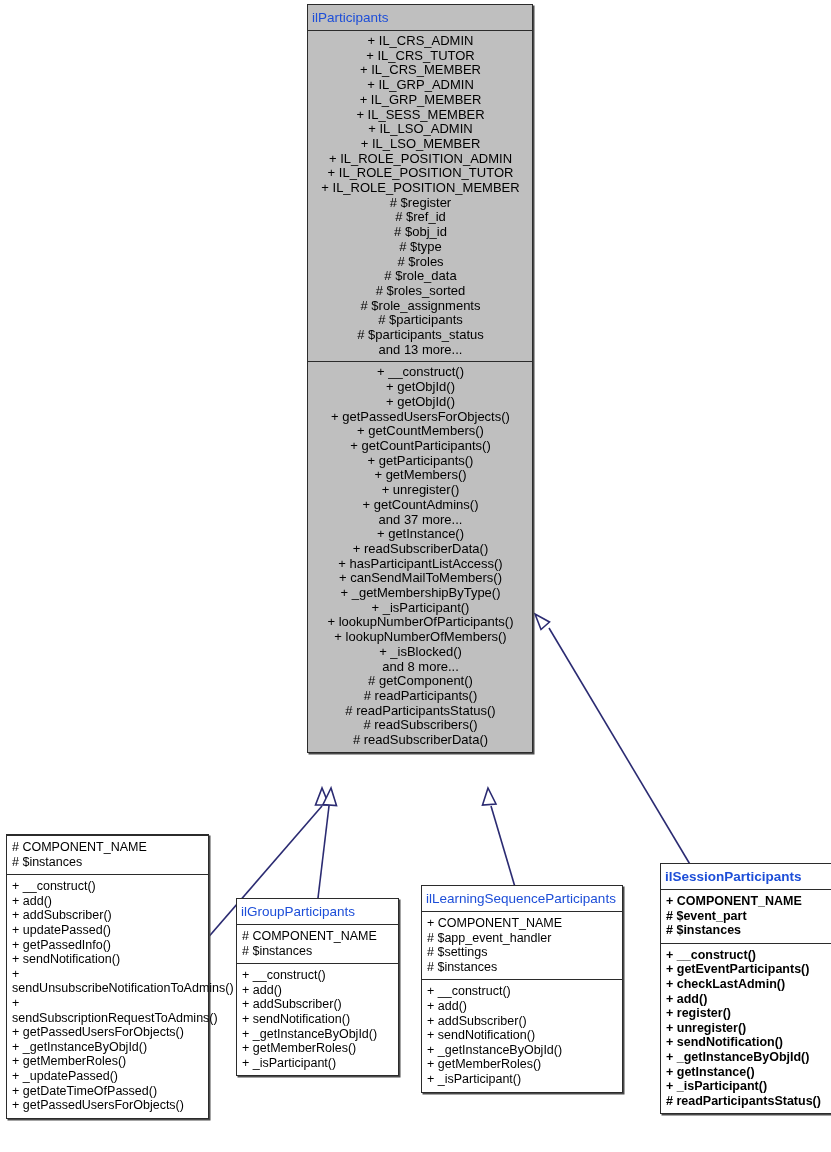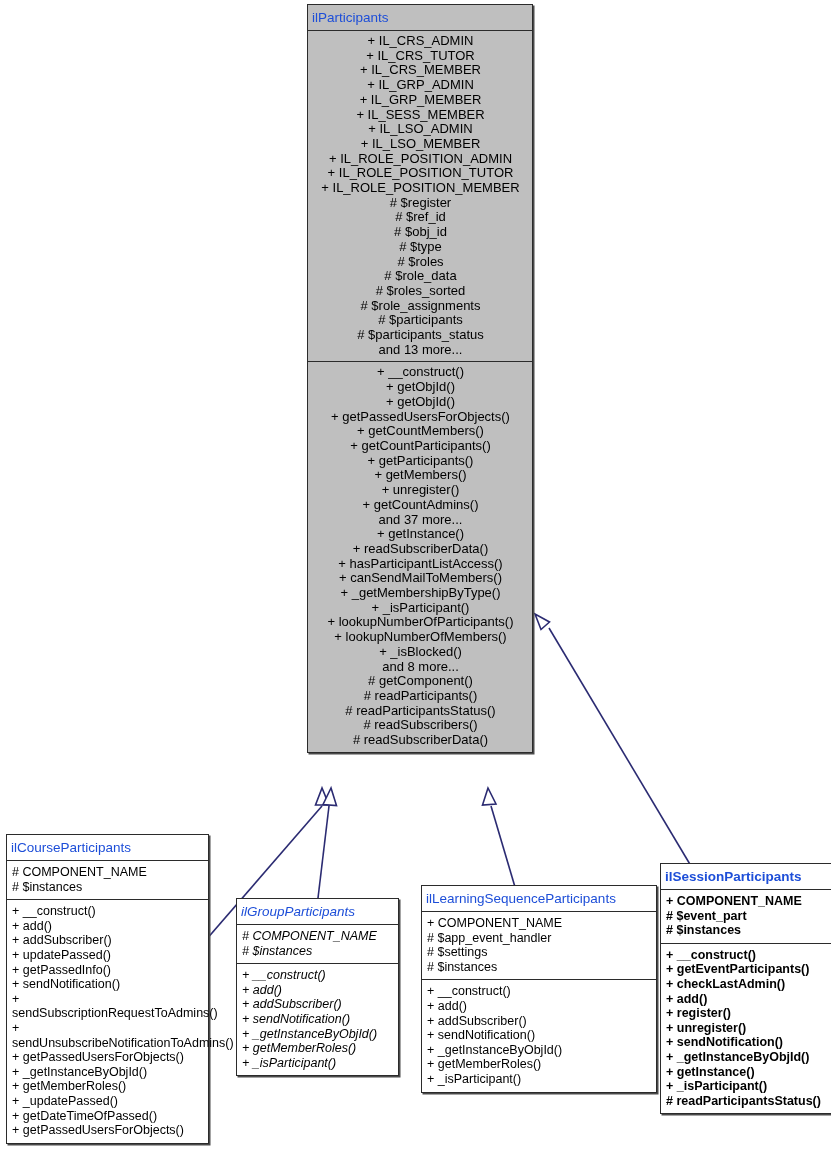--- a/index.html
+++ b/index.html
@@ -142,65 +142,64 @@
       <div class="uml-row">and 8 more...</div>
       <div class="uml-row"># getComponent()</div>
       <div class="uml-row"># readParticipants()</div>
       <div class="uml-row"># readParticipantsStatus()</div>
       <div class="uml-row"># readSubscribers()</div>
       <div class="uml-row"># readSubscriberData()</div>
     </div>
   </div>
 
   <div class="uml-class" style="left:6px; top:834px; width:203px;">
-    <div class="uml-title">ilCourseParticipants</div>
     <div class="uml-sep"></div>
     <div class="uml-compartment">
       <div class="uml-row"># COMPONENT_NAME</div>
       <div class="uml-row"># $instances</div>
     </div>
     <div class="uml-sep"></div>
     <div class="uml-compartment">
       <div class="uml-row">+ __construct()</div>
       <div class="uml-row">+ add()</div>
       <div class="uml-row">+ addSubscriber()</div>
       <div class="uml-row">+ updatePassed()</div>
       <div class="uml-row">+ getPassedInfo()</div>
       <div class="uml-row">+ sendNotification()</div>
+      <div class="uml-row">+ sendUnsubscribeNotificationToAdmins()</div>
       <div class="uml-row">+ sendSubscriptionRequestToAdmins()</div>
-      <div class="uml-row">+ sendUnsubscribeNotificationToAdmins()</div>
       <div class="uml-row">+ getPassedUsersForObjects()</div>
       <div class="uml-row">+ _getInstanceByObjId()</div>
       <div class="uml-row">+ getMemberRoles()</div>
       <div class="uml-row">+ _updatePassed()</div>
       <div class="uml-row">+ getDateTimeOfPassed()</div>
       <div class="uml-row">+ getPassedUsersForObjects()</div>
     </div>
   </div>
 
-  <div class="uml-class" style="left:236px; top:898px; width:163px;font-style:italic;">
+  <div class="uml-class" style="left:236px; top:898px; width:163px;">
     <div class="uml-title">ilGroupParticipants</div>
     <div class="uml-sep"></div>
     <div class="uml-compartment">
       <div class="uml-row"># COMPONENT_NAME</div>
       <div class="uml-row"># $instances</div>
     </div>
     <div class="uml-sep"></div>
     <div class="uml-compartment">
       <div class="uml-row">+ __construct()</div>
       <div class="uml-row">+ add()</div>
       <div class="uml-row">+ addSubscriber()</div>
       <div class="uml-row">+ sendNotification()</div>
       <div class="uml-row">+ _getInstanceByObjId()</div>
       <div class="uml-row">+ getMemberRoles()</div>
       <div class="uml-row">+ _isParticipant()</div>
     </div>
   </div>
 
-  <div class="uml-class" style="left:421px; top:885px; width:236px;">
+  <div class="uml-class" style="left:421px; top:885px; width:202px;">
     <div class="uml-title">ilLearningSequenceParticipants</div>
     <div class="uml-sep"></div>
     <div class="uml-compartment">
       <div class="uml-row">+ COMPONENT_NAME</div>
       <div class="uml-row"># $app_event_handler</div>
       <div class="uml-row"># $settings</div>
       <div class="uml-row"># $instances</div>
     </div>
     <div class="uml-sep"></div>
     <div class="uml-compartment">

